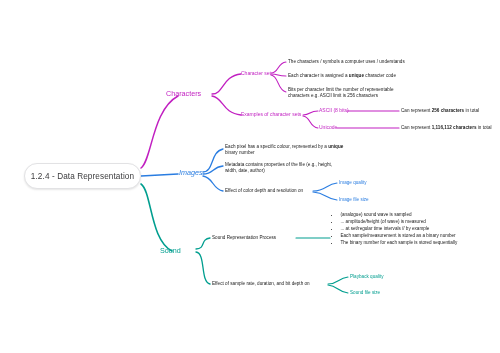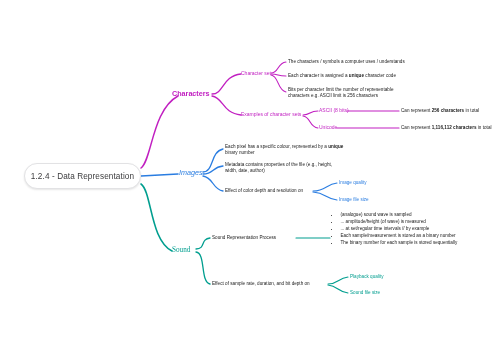--- a/index.html
+++ b/index.html
@@ -132,21 +132,21 @@
 
     <path d="M328,284 C 338,284 338,278 348,277" stroke="#009e8f" stroke-width="1.1"></path>
 
     <path d="M328,285 C 338,286 338,292 348,293" stroke="#009e8f" stroke-width="1.1"></path>
   </svg>
 
   <div class="node central-node">
     <span class="central-label">1.2.4 - Data Representation</span>
   </div>
 
-  <div class="node branch-label c-magenta" style="left:172px; top:90px;font-weight:bold;">
+  <div class="node branch-label c-magenta" style="left:166px; top:90px;">
     <span>Characters</span>
   </div>
 
   <div class="node mid-label c-magenta" style="left:241px; top:70px;">
     <span>Character set</span>
   </div>
 
   <div class="node leaf-label plain-dark" style="left:288px; top:59px; width:200px;">
     <span>The characters / symbols a computer uses / understands</span>
   </div>
@@ -201,21 +201,21 @@
   </div>
 
   <div class="node leaf-label c-blue" style="left:339px; top:180px;">
     <span>Image quality</span>
   </div>
 
   <div class="node leaf-label c-blue" style="left:339px; top:197px;">
     <span>Image file size</span>
   </div>
 
-  <div class="node branch-label c-teal" style="left:172px; top:247px;font-family:Liberation Serif, serif;">
+  <div class="node branch-label c-teal" style="left:160px; top:247px;">
     <span>Sound</span>
   </div>
 
   <div class="node leaf-label plain-dark" style="left:212px; top:235px;">
     <span>Sound Representation Process</span>
   </div>
 
   <ul class="bullets node" style="left:333px; top:212px; width:160px;">
     <li>(analogue) sound wave is sampled</li>
     <li>... amplitude/height (of wave) is measured</li>

